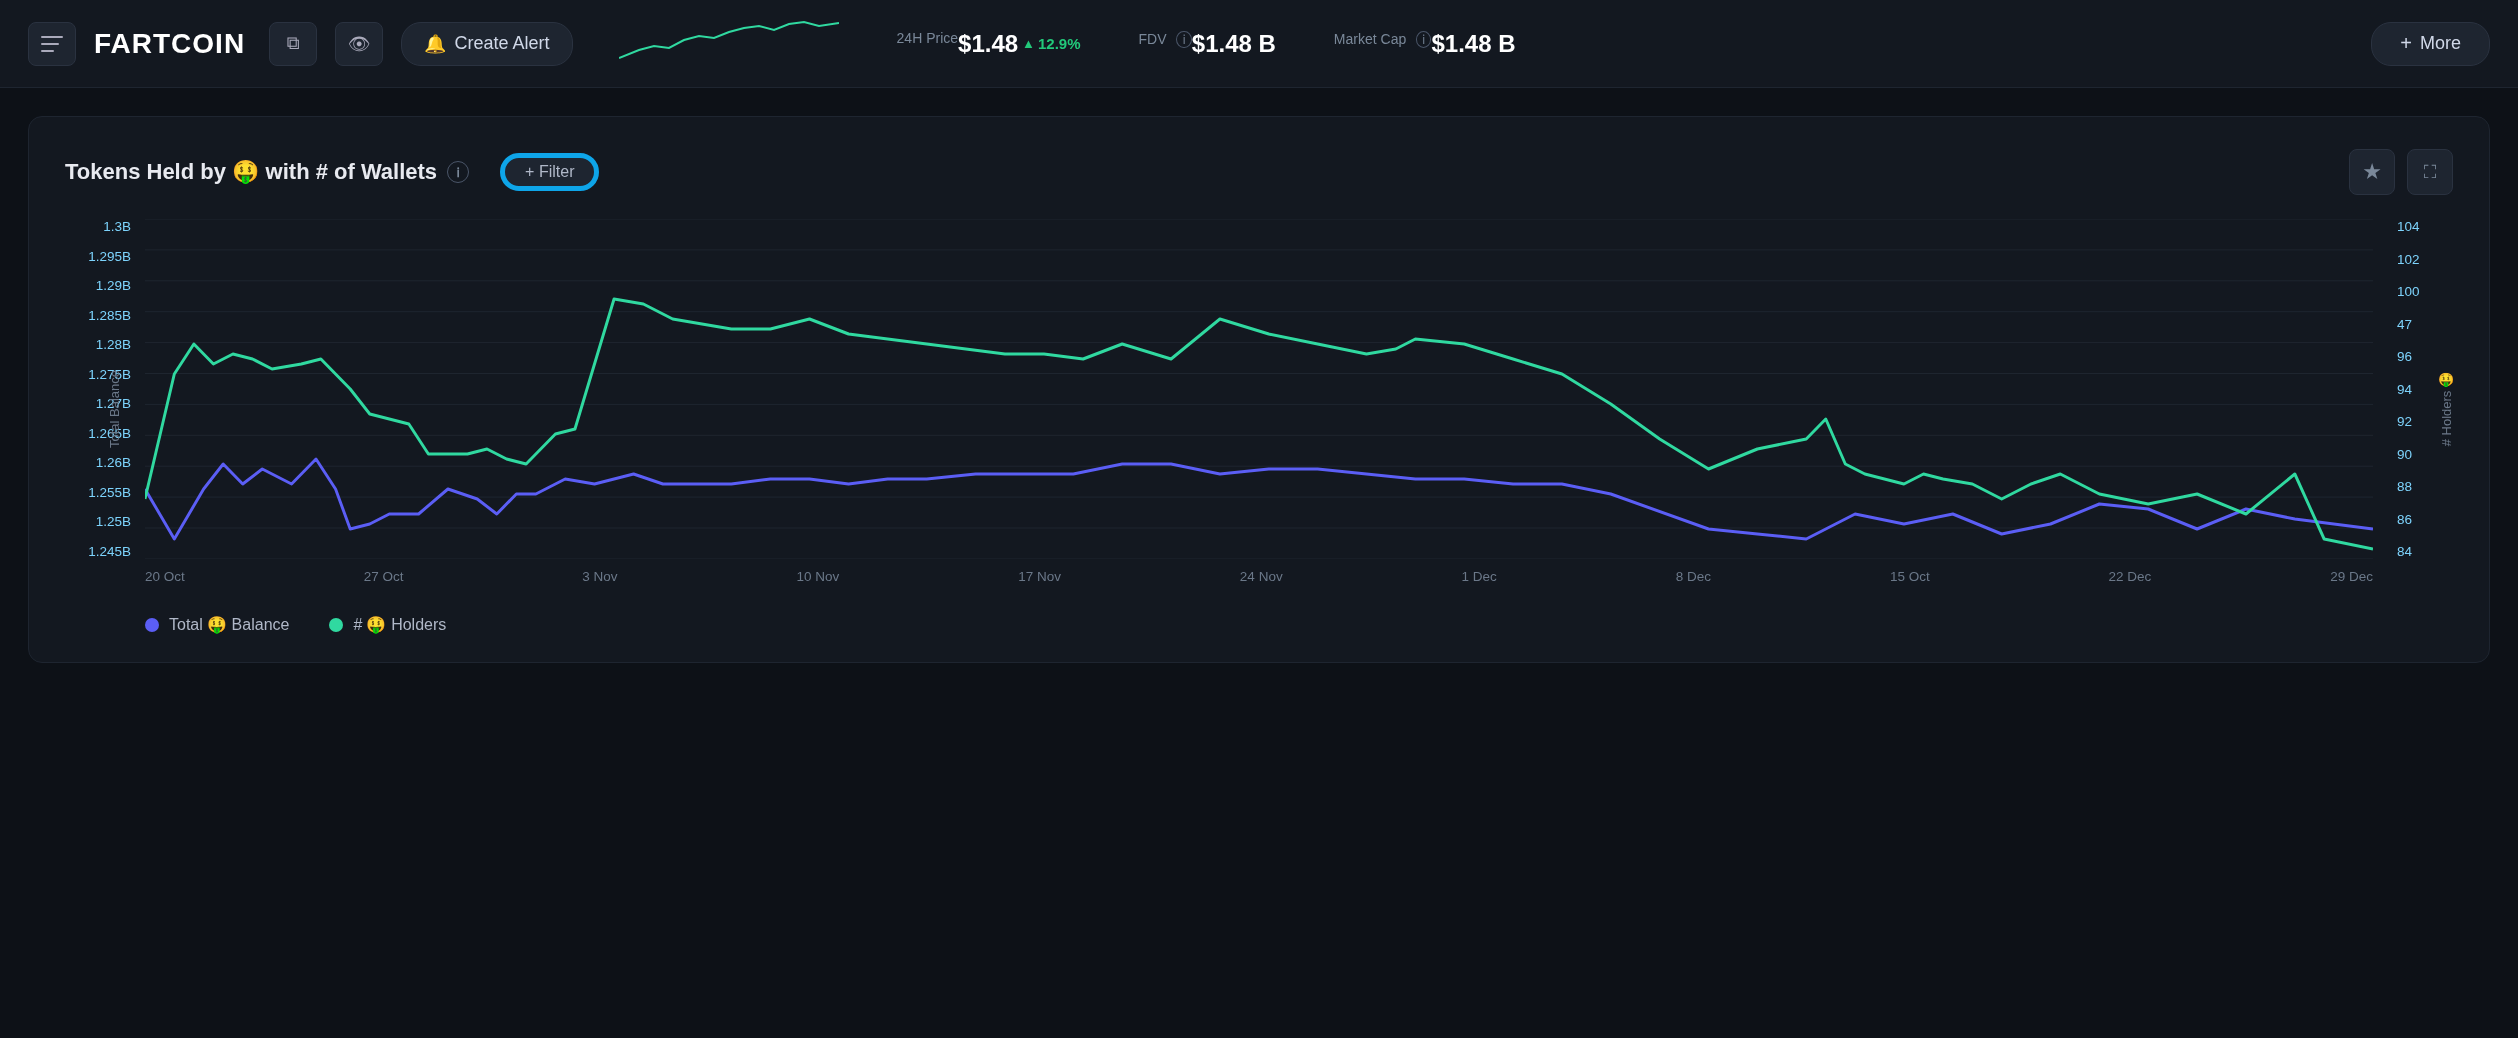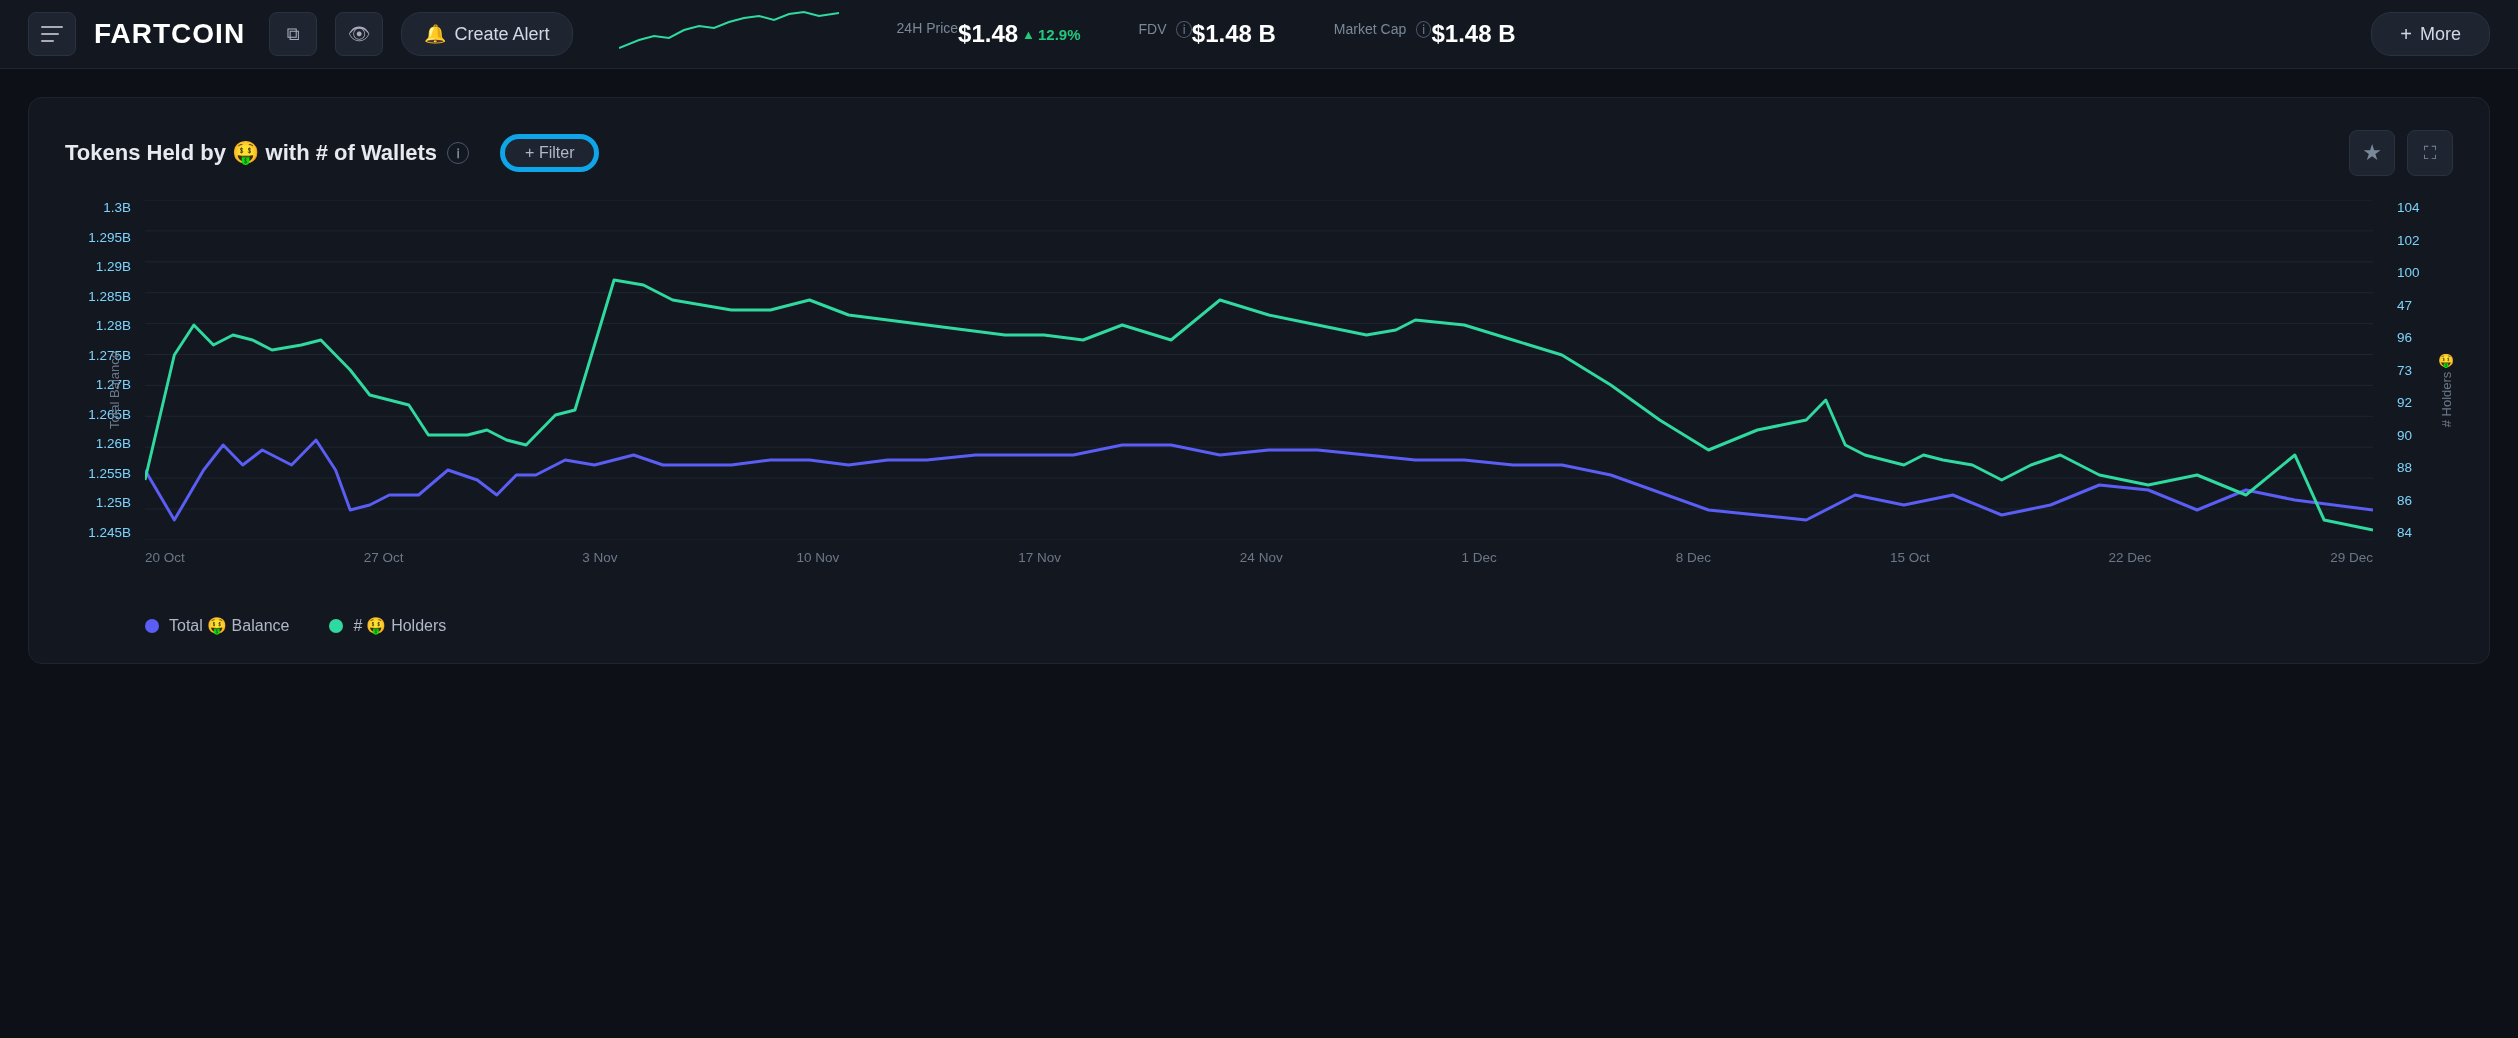--- a/index.html
+++ b/index.html
@@ -11,21 +11,21 @@
       min-height: 1038px;
     }
 
     
     .topbar {
       display: flex;
       align-items: center;
       background: #131820;
       border-bottom: 1px solid #1e2530;
       padding: 0 28px;
-      height: 69px;
+      height: 88px;
       gap: 18px;
     }
     .topbar-logo {
       font-size: 28px;
       font-weight: 700;
       color: #ffffff;
       letter-spacing: 1px;
       margin-right: 6px;
     }
     .topbar-icon-btn {
@@ -220,21 +220,21 @@
     .x-axis-label {
       font-size: 13.5px;
       color: #6b7889;
       text-align: center;
     }
 
     
     .chart-legend {
       display: flex;
       gap: 40px;
-      margin-top: 36px;
+      margin-top: 16px;
       padding-left: 80px;
     }
     .legend-item {
       display: flex;
       align-items: center;
       gap: 10px;
       font-size: 16px;
       color: #b0b8c8;
     }
     .legend-dot {
@@ -521,21 +521,21 @@
             " fill="none" stroke="#30d9a0" stroke-width="3" stroke-linejoin="round"></polyline>
         </svg>
       </div>
 
       <div class="y-axis-right">
         <span class="y-axis-label">104</span>
         <span class="y-axis-label">102</span>
         <span class="y-axis-label">100</span>
         <span class="y-axis-label">47</span>
         <span class="y-axis-label">96</span>
-        <span class="y-axis-label">73</span>
+        <span class="y-axis-label">94</span>
         <span class="y-axis-label">92</span>
         <span class="y-axis-label">90</span>
         <span class="y-axis-label">88</span>
         <span class="y-axis-label">86</span>
         <span class="y-axis-label">84</span>
       </div>
 
       <div style="position:absolute;right:-2px;top:50%;transform:translateY(-50%);display:flex;flex-direction:column;align-items:center;gap:4px;">
         <span style="font-size:13px;color:#6b7889;">🤑</span>
         <span style="writing-mode:vertical-rl;transform:rotate(180deg);font-size:13px;color:#6b7889;white-space:nowrap;"># Holders</span>

